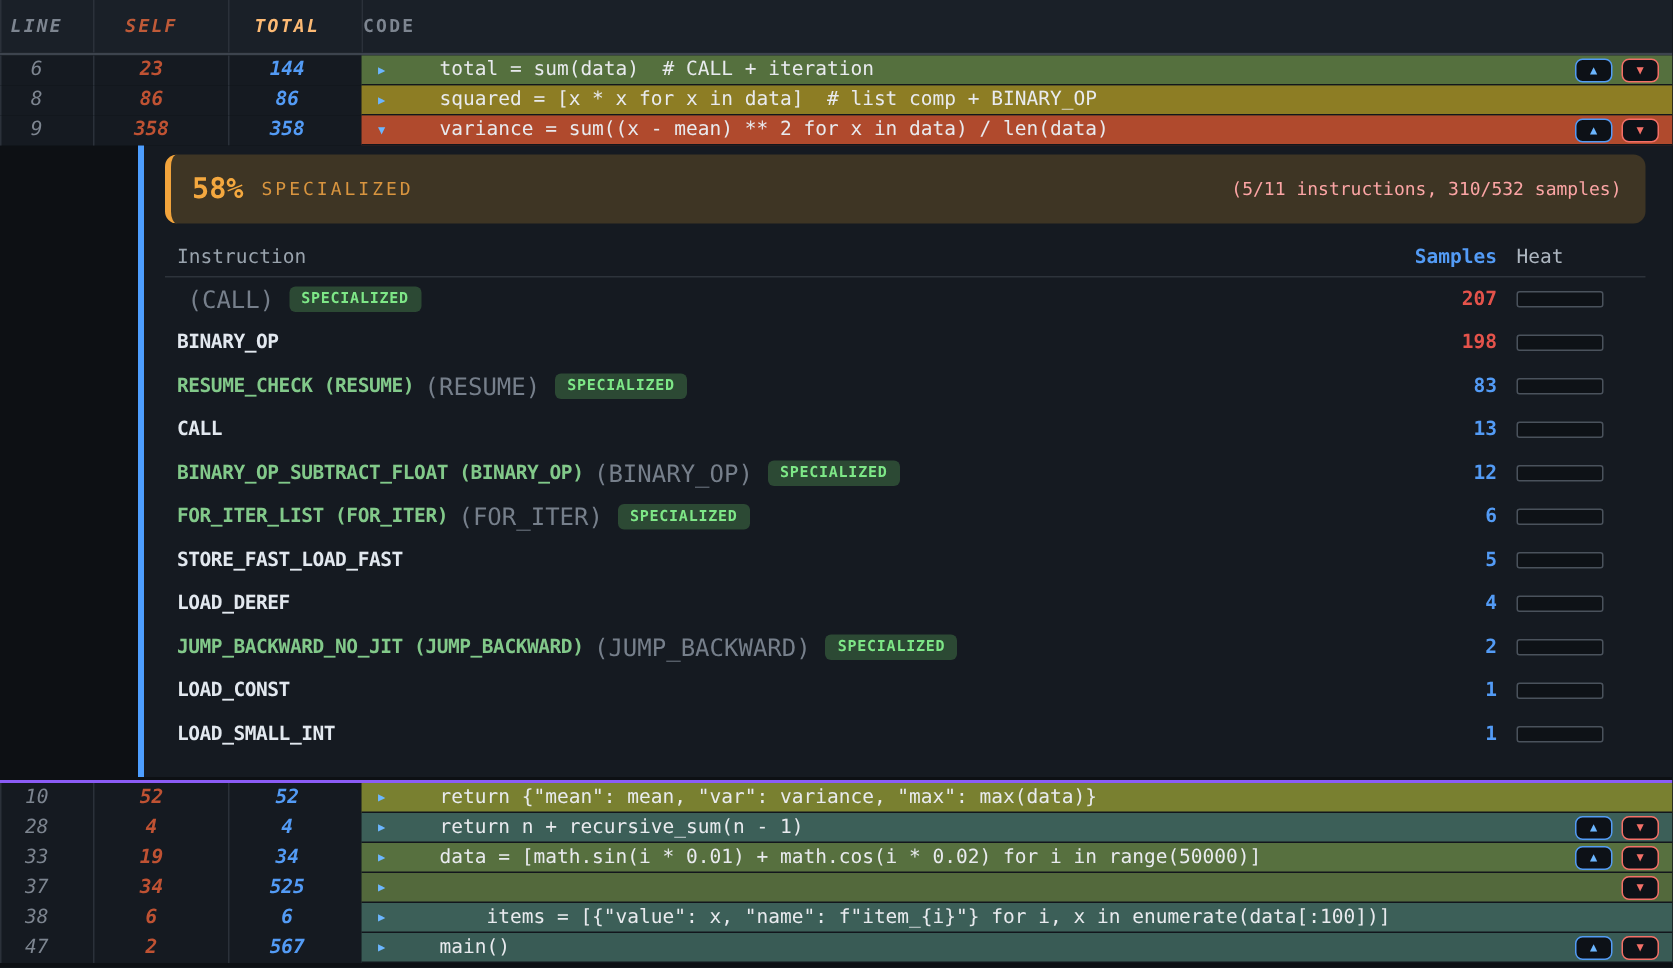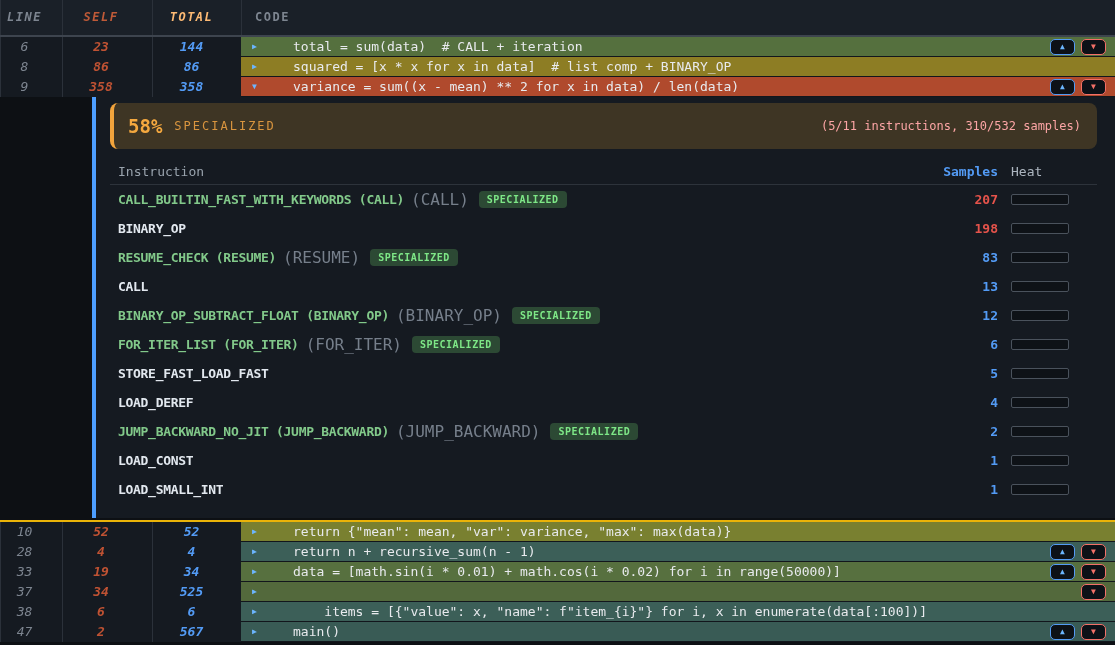--- a/index.html
+++ b/index.html
@@ -9,21 +9,21 @@
   .grid-row { display:grid; grid-template-columns:62px 90px 89px 1fr; }
 
   
   .thead { height:37px; border-bottom:2px solid #3d444e; }
   .thead .cell { background:#1a2028; height:35px; line-height:35px; font-size:12px;
                  font-weight:bold; letter-spacing:1.5px; color:#7d8590; }
   .cell { border-left:1px solid #2b313a; }
   .cell.num { text-align:center;font-style:italic; }
   .thead .self-h { color:#bf5a38; }
   .thead .total-h { color:#fdba74; }
-  .thead .code-h { padding-left:13px; }
+  .thead .code-h { }
 
   .lrow { height:20px; }
   .lrow .cell { background:#151a21; height:20px; line-height:20px; font-size:13px; }
   .lrow .line-c { color:#7d8590; padding-right:14px; }
   .lrow .self-c { color:#bf5233; font-weight:bold; padding-right:13px; }
   .lrow .total-c { color:#539bf5; font-weight:bold; padding-right:11px; }
   .codecell { display:flex; align-items:center; height:20px; border-left:none;
               border-bottom:1px solid #12161c; cursor:pointer; }
   .expander { color:#6cb6ff; font-size:8px; width:10px; margin-left:11px; flex:none; }
   .codetext { white-space:pre; font-size:13px; color:#e8eaee; margin-left:31px; line-height:19px; }
@@ -59,21 +59,21 @@
   .insrow { display:flex; align-items:center; height:29px; padding-left:8px; }
   .ins-name { font-size:13px; font-weight:bold; letter-spacing:-0.3px; }
   .ins-base { font-size:16px; color:#767f8b; margin-left:7px; }
   .badge { font-size:10px; font-weight:bold; color:#7ee787; background:#2c4934;
            padding:3px 8px; border-radius:4px; letter-spacing:0.5px; margin-left:10px; }
   .samples { width:70px; text-align:right; font-size:13px; font-weight:bold; flex:none; }
   .heat { width:58px; height:11px; margin-left:13px; margin-right:28px; flex:none;
           border:1px solid #4a525c; border-radius:2px; background:#0e1217; overflow:hidden; }
   .heatfill { height:100%; border-radius:1px; }
 
-  .bottomtable { margin-top:2px; border-top:2px solid #eab308; }
+  .bottomtable { margin-top:2px; border-top:2px solid #8b5cf6; }
 </style>
 </head>
 <body>
 
 <div class="grid-row thead">
   <div class="cell num line-h" style="padding-right:14px">LINE</div>
   <div class="cell num self-h" style="padding-right:13px">SELF</div>
   <div class="cell num total-h" style="padding-right:11px">TOTAL</div>
   <div class="cell code-h">CODE</div>
 </div>
@@ -132,21 +132,20 @@
       <span class="banner-summary">(5/11 instructions, 310/532 samples)</span>
     </div>
 
     <div class="inshead">
       <span class="h-ins">Instruction</span>
       <span class="h-samples">Samples</span>
       <span class="h-heat">Heat</span>
     </div>
 
     <div class="insrow">
-      <span class="ins-name" style="color: rgb(130, 201, 138);">CALL_BUILTIN_FAST_WITH_KEYWORDS (CALL)</span>
       <span class="ins-base">(CALL)</span>
       <span class="badge">SPECIALIZED</span>
       <span class="flexspace"></span>
       <span class="samples" style="color: rgb(229, 83, 75);">207</span>
       <span class="heat"><span class="heatfill" style="width: 100%; background: linear-gradient(90deg, rgb(41, 196, 221), rgb(242, 128, 33));"></span></span>
     </div>
 
     <div class="insrow">
       <span class="ins-name" style="color: rgb(226, 232, 239);">BINARY_OP</span>
       <span class="flexspace"></span>

